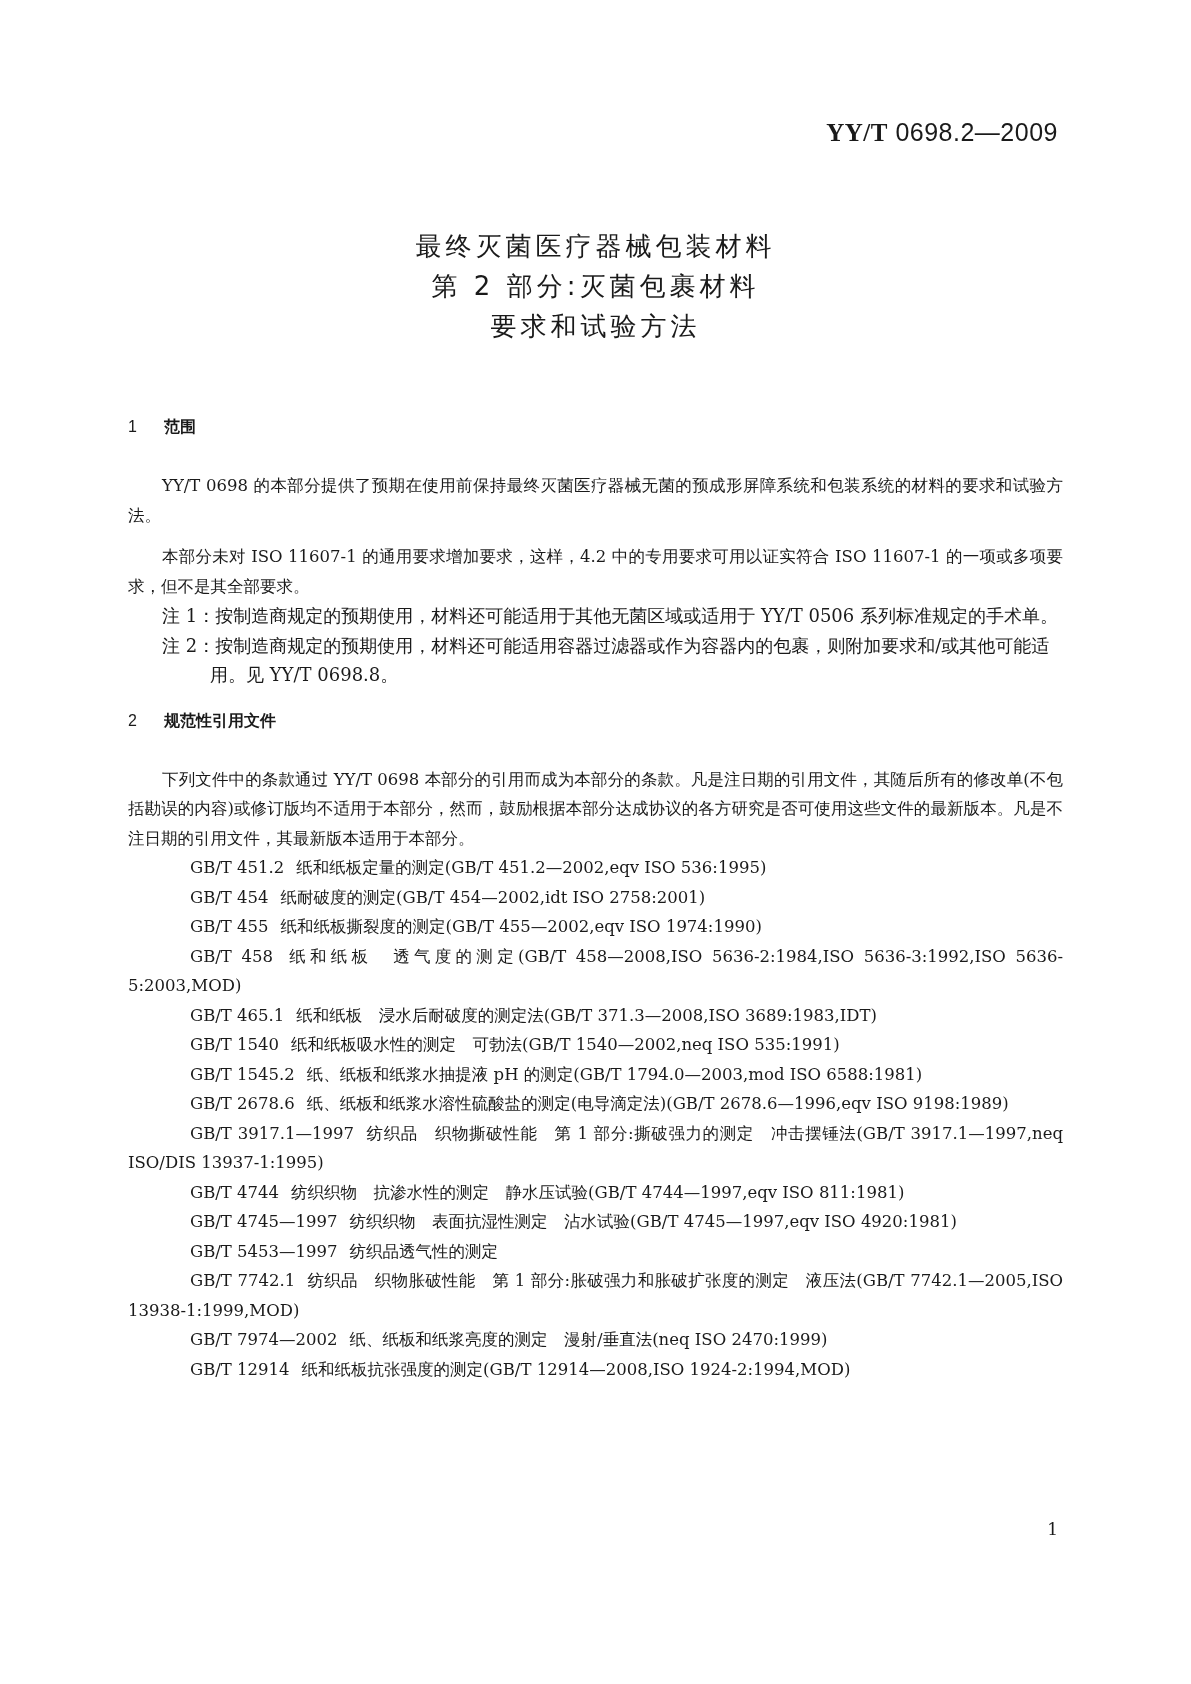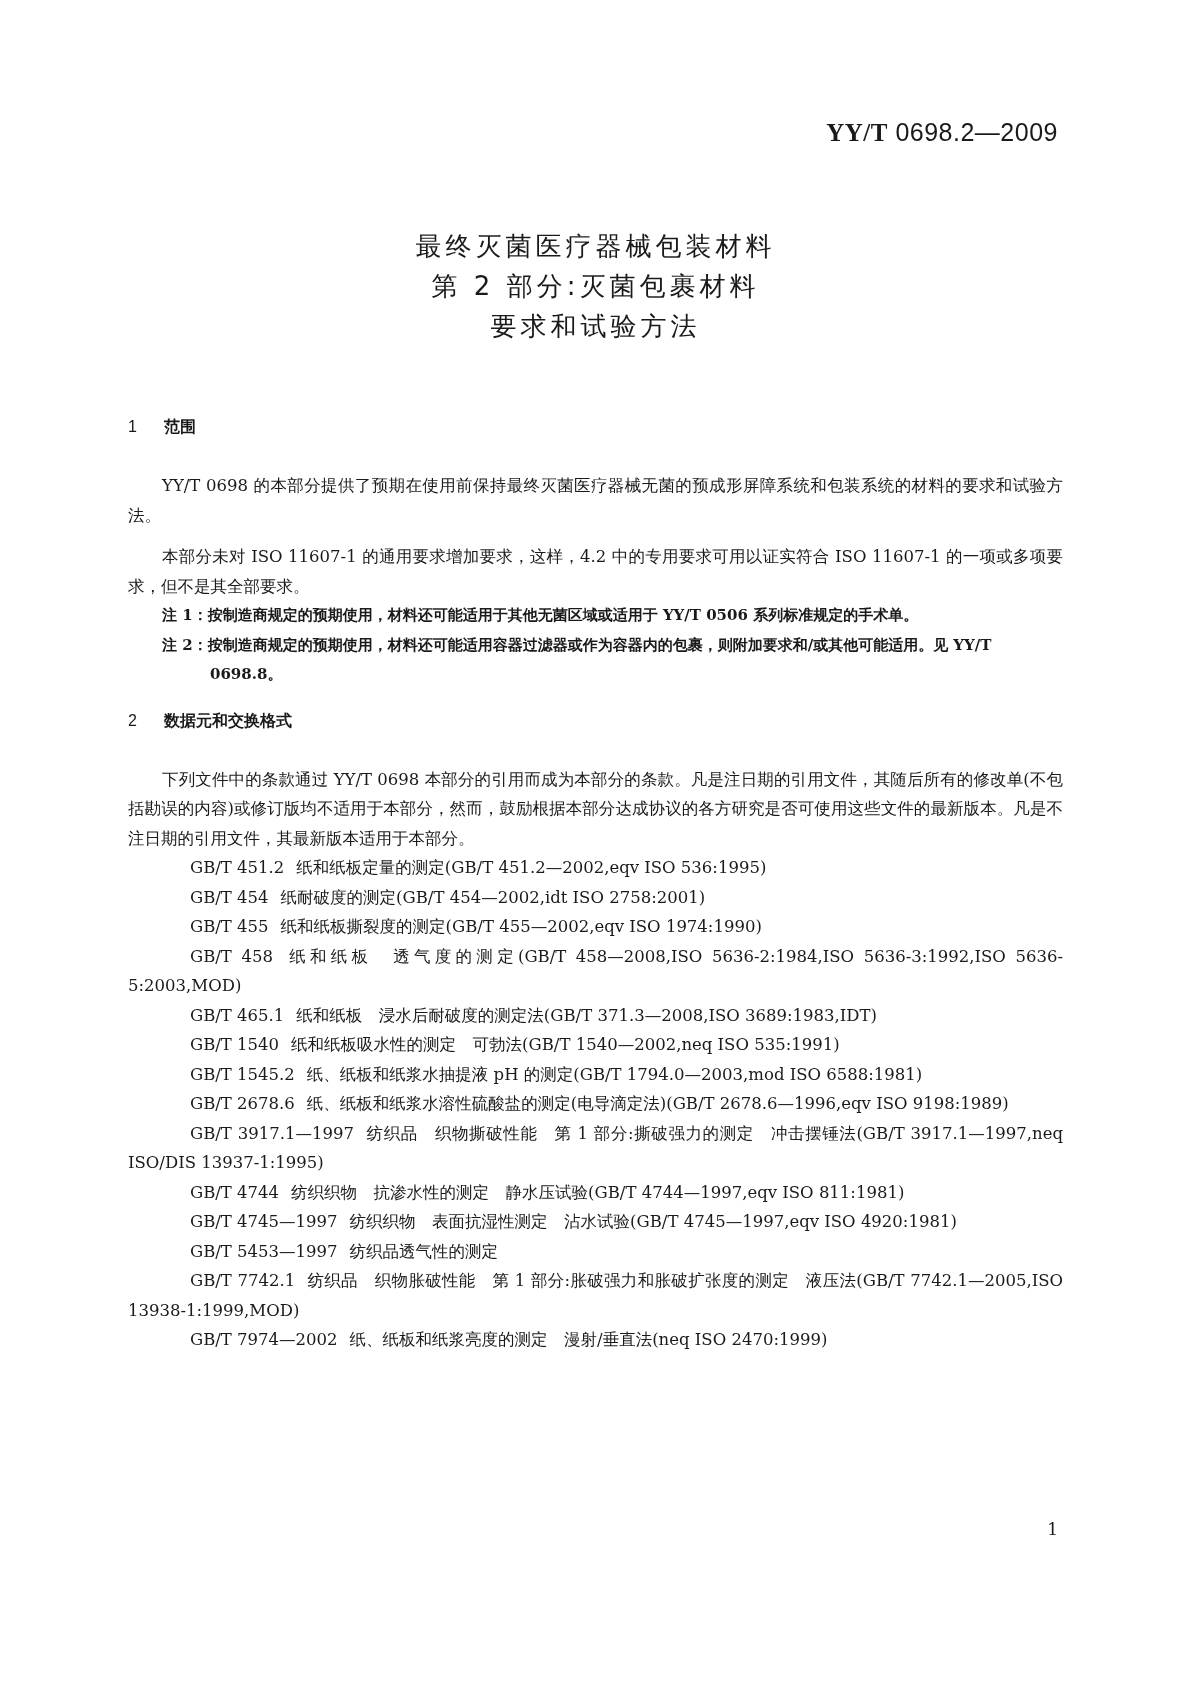--- a/index.html
+++ b/index.html
@@ -29,22 +29,22 @@
       font-family: Liberation Sans, sans-serif; font-weight: bold; font-size: 16px;
       height: 29px; line-height: 29px;
     }
     .h .num { display: inline-block; width: 36px; font-weight: normal; }
     .p {
       line-height: 29.5px;
       text-align: justify; text-align-last: left; margin-top: 12px;
     }
     .indent { text-indent: 34px; }
     .note {
-      font-size: 15px; line-height: 29.5px;
-      padding-left: 82px; text-indent: -48px; font-weight: bold;
+      font-size: 18px; line-height: 29.5px;
+      padding-left: 82px; text-indent: -48px;
     }
     .gap-after-h { height: 18px; }
     .gap-before-h { height: 16px; }
     .ref { line-height: 29.5px; text-indent: 34px; text-align: justify; }
     .ref .code { margin-right: 12px; margin-left: 28px; }
     .page-num {
       position: absolute; right: 133px; top: 1519px;
       font-size: 17px;
     }
   </style>
@@ -67,36 +67,37 @@
     <span class="num">1</span><span>范围</span>
   </div>
   <div class="gap-after-h"></div>
   <div class="p indent">YY/T 0698 的本部分提供了预期在使用前保持最终灭菌医疗器械无菌的预成形屏障系统和包装系统的材料的要求和试验方法。</div>
   <div class="p indent">本部分未对 ISO 11607-1 的通用要求增加要求，这样，4.2 中的专用要求可用以证实符合 ISO 11607-1 的一项或多项要求，但不是其全部要求。</div>
   <div class="note">注 1：按制造商规定的预期使用，材料还可能适用于其他无菌区域或适用于 YY/T 0506 系列标准规定的手术单。</div>
   <div class="note">注 2：按制造商规定的预期使用，材料还可能适用容器过滤器或作为容器内的包裹，则附加要求和/或其他可能适用。见 YY/T 0698.8。</div>
   <div class="gap-before-h"></div>
 
   <div class="h">
-    <span class="num">2</span><span>数据元和交换格式</span>
+    <span class="num">2</span><span>规范性引用文件</span>
   </div>
   <div class="gap-after-h"></div>
   <div class="p indent">下列文件中的条款通过 YY/T 0698 本部分的引用而成为本部分的条款。凡是注日期的引用文件，其随后所有的修改单(不包括勘误的内容)或修订版均不适用于本部分，然而，鼓励根据本部分达成协议的各方研究是否可使用这些文件的最新版本。凡是不注日期的引用文件，其最新版本适用于本部分。</div>
 
   <div>
     <div class="ref"><span class="code">GB/T 451.2</span><span>纸和纸板定量的测定(GB/T 451.2—2002,eqv ISO 536:1995)</span></div>
     <div class="ref"><span class="code">GB/T 454</span><span>纸耐破度的测定(GB/T 454—2002,idt ISO 2758:2001)</span></div>
     <div class="ref"><span class="code">GB/T 455</span><span>纸和纸板撕裂度的测定(GB/T 455—2002,eqv ISO 1974:1990)</span></div>
     <div class="ref"><span class="code">GB/T 458</span><span>纸和纸板　透气度的测定(GB/T 458—2008,ISO 5636-2:1984,ISO 5636-3:1992,ISO 5636-5:2003,MOD)</span></div>
     <div class="ref"><span class="code">GB/T 465.1</span><span>纸和纸板　浸水后耐破度的测定法(GB/T 371.3—2008,ISO 3689:1983,IDT)</span></div>
     <div class="ref"><span class="code">GB/T 1540</span><span>纸和纸板吸水性的测定　可勃法(GB/T 1540—2002,neq ISO 535:1991)</span></div>
     <div class="ref"><span class="code">GB/T 1545.2</span><span>纸、纸板和纸浆水抽提液 pH 的测定(GB/T 1794.0—2003,mod ISO 6588:1981)</span></div>
     <div class="ref"><span class="code">GB/T 2678.6</span><span>纸、纸板和纸浆水溶性硫酸盐的测定(电导滴定法)(GB/T 2678.6—1996,eqv ISO 9198:1989)</span></div>
     <div class="ref"><span class="code">GB/T 3917.1—1997</span><span>纺织品　织物撕破性能　第 1 部分:撕破强力的测定　冲击摆锤法(GB/T 3917.1—1997,neq ISO/DIS 13937-1:1995)</span></div>
     <div class="ref"><span class="code">GB/T 4744</span><span>纺织织物　抗渗水性的测定　静水压试验(GB/T 4744—1997,eqv ISO 811:1981)</span></div>
     <div class="ref"><span class="code">GB/T 4745—1997</span><span>纺织织物　表面抗湿性测定　沾水试验(GB/T 4745—1997,eqv ISO 4920:1981)</span></div>
     <div class="ref"><span class="code">GB/T 5453—1997</span><span>纺织品透气性的测定</span></div>
     <div class="ref"><span class="code">GB/T 7742.1</span><span>纺织品　织物胀破性能　第 1 部分:胀破强力和胀破扩张度的测定　液压法(GB/T 7742.1—2005,ISO 13938-1:1999,MOD)</span></div>
     <div class="ref"><span class="code">GB/T 7974—2002</span><span>纸、纸板和纸浆亮度的测定　漫射/垂直法(neq ISO 2470:1999)</span></div>
+    <div class="ref"><span class="code">GB/T 12914</span><span>纸和纸板抗张强度的测定(GB/T 12914—2008,ISO 1924-2:1994,MOD)</span></div>
   </div>
 </div>
 
 <div class="page-num">1</div>
 
 </body></html>

